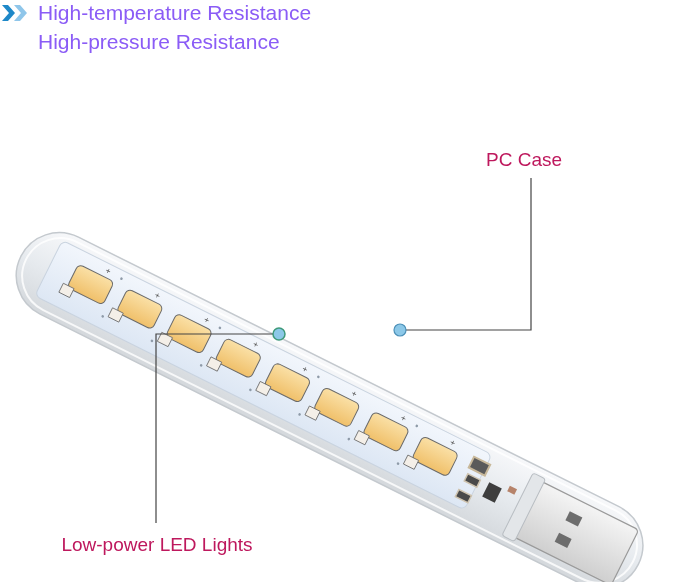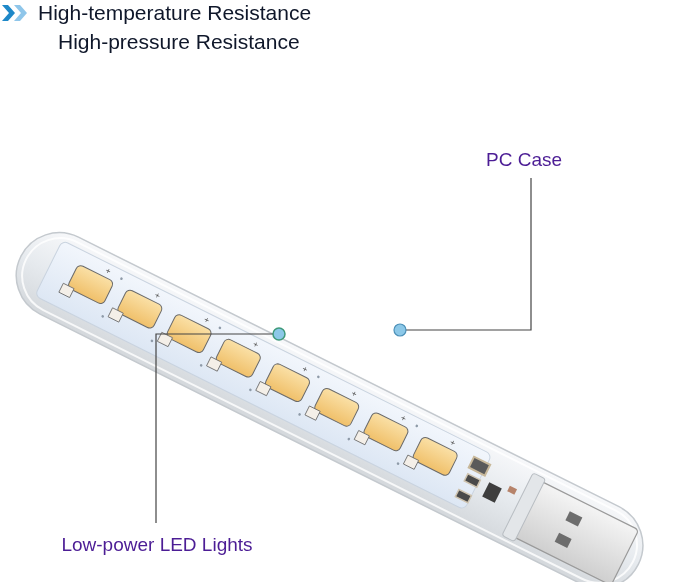--- a/index.html
+++ b/index.html
@@ -5,27 +5,27 @@
   html, body { margin: 0; padding: 0; }
   body {
     width: 679px; height: 582px; position: relative; overflow: hidden;
     background: #ffffff;
     font-family: "Liberation Sans", sans-serif;
     color: #1a1a1a;
   }
   .feature-block { position: absolute; left: 0; top: 0; }
   .feature-line {
     position: absolute; left: 38px; font-size: 21px; line-height: 26px;
-    white-space: nowrap; color: #0f172a;
+    white-space: nowrap; color: #8b5cf6;
   }
   .feature-line.l1 { top: 0px; }
-  .feature-line.l2 { top: 29px; margin-left: 20px; }
+  .feature-line.l2 { top: 29px; }
   .chevron-icon { position: absolute; left: 0; top: 3px; width: 32px; height: 20px; }
   .callout-label {
-    position: absolute; font-size: 19px; line-height: 24px; color: #4c1d95; white-space: nowrap;
+    position: absolute; font-size: 19px; line-height: 24px; color: #be185d; white-space: nowrap;
   }
   .pc-label { left: 486px; top: 148px; }
   .led-label { left: 45px; top: 532px; text-align: center; width: 224px; line-height: 26px; }
   .led-label span { display: block; }
   .product { position: absolute; left: 0; top: 0; width: 679px; height: 582px; }
   .callout-svg { position: absolute; left: 0; top: 0; width: 679px; height: 582px; pointer-events: none; }
   .dot { pointer-events: auto; }
 </style>
 </head>
 <body>

